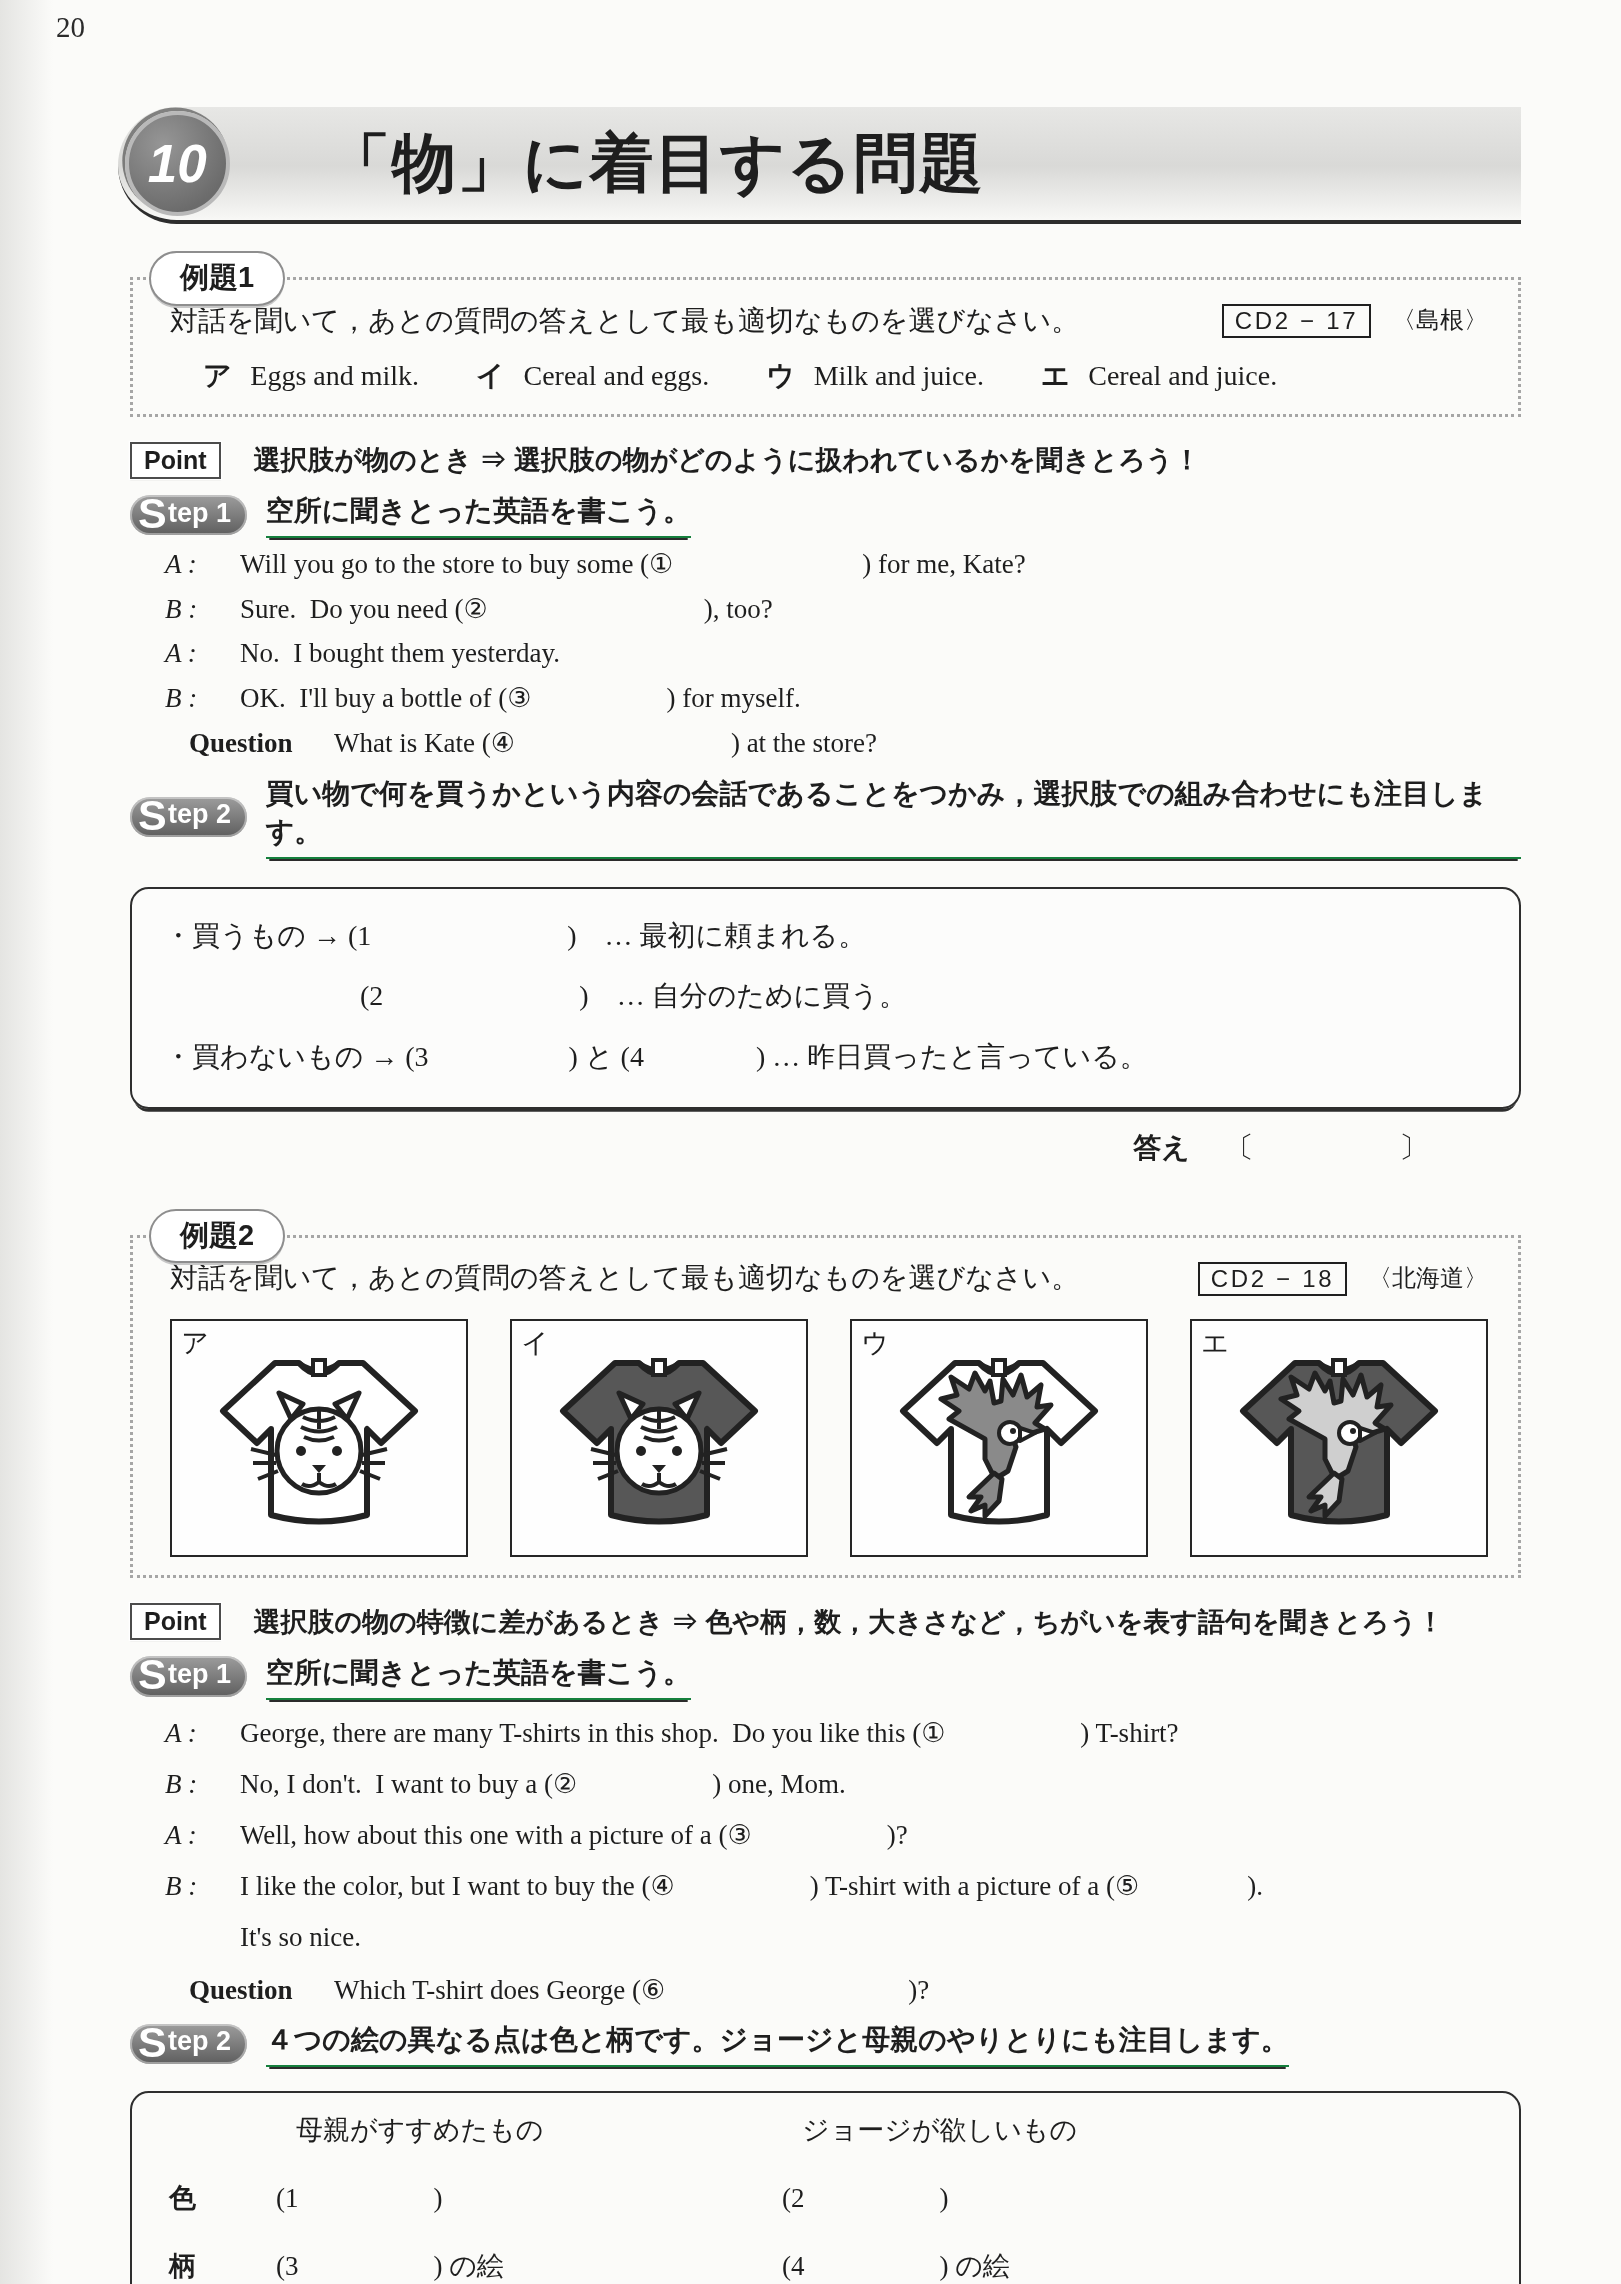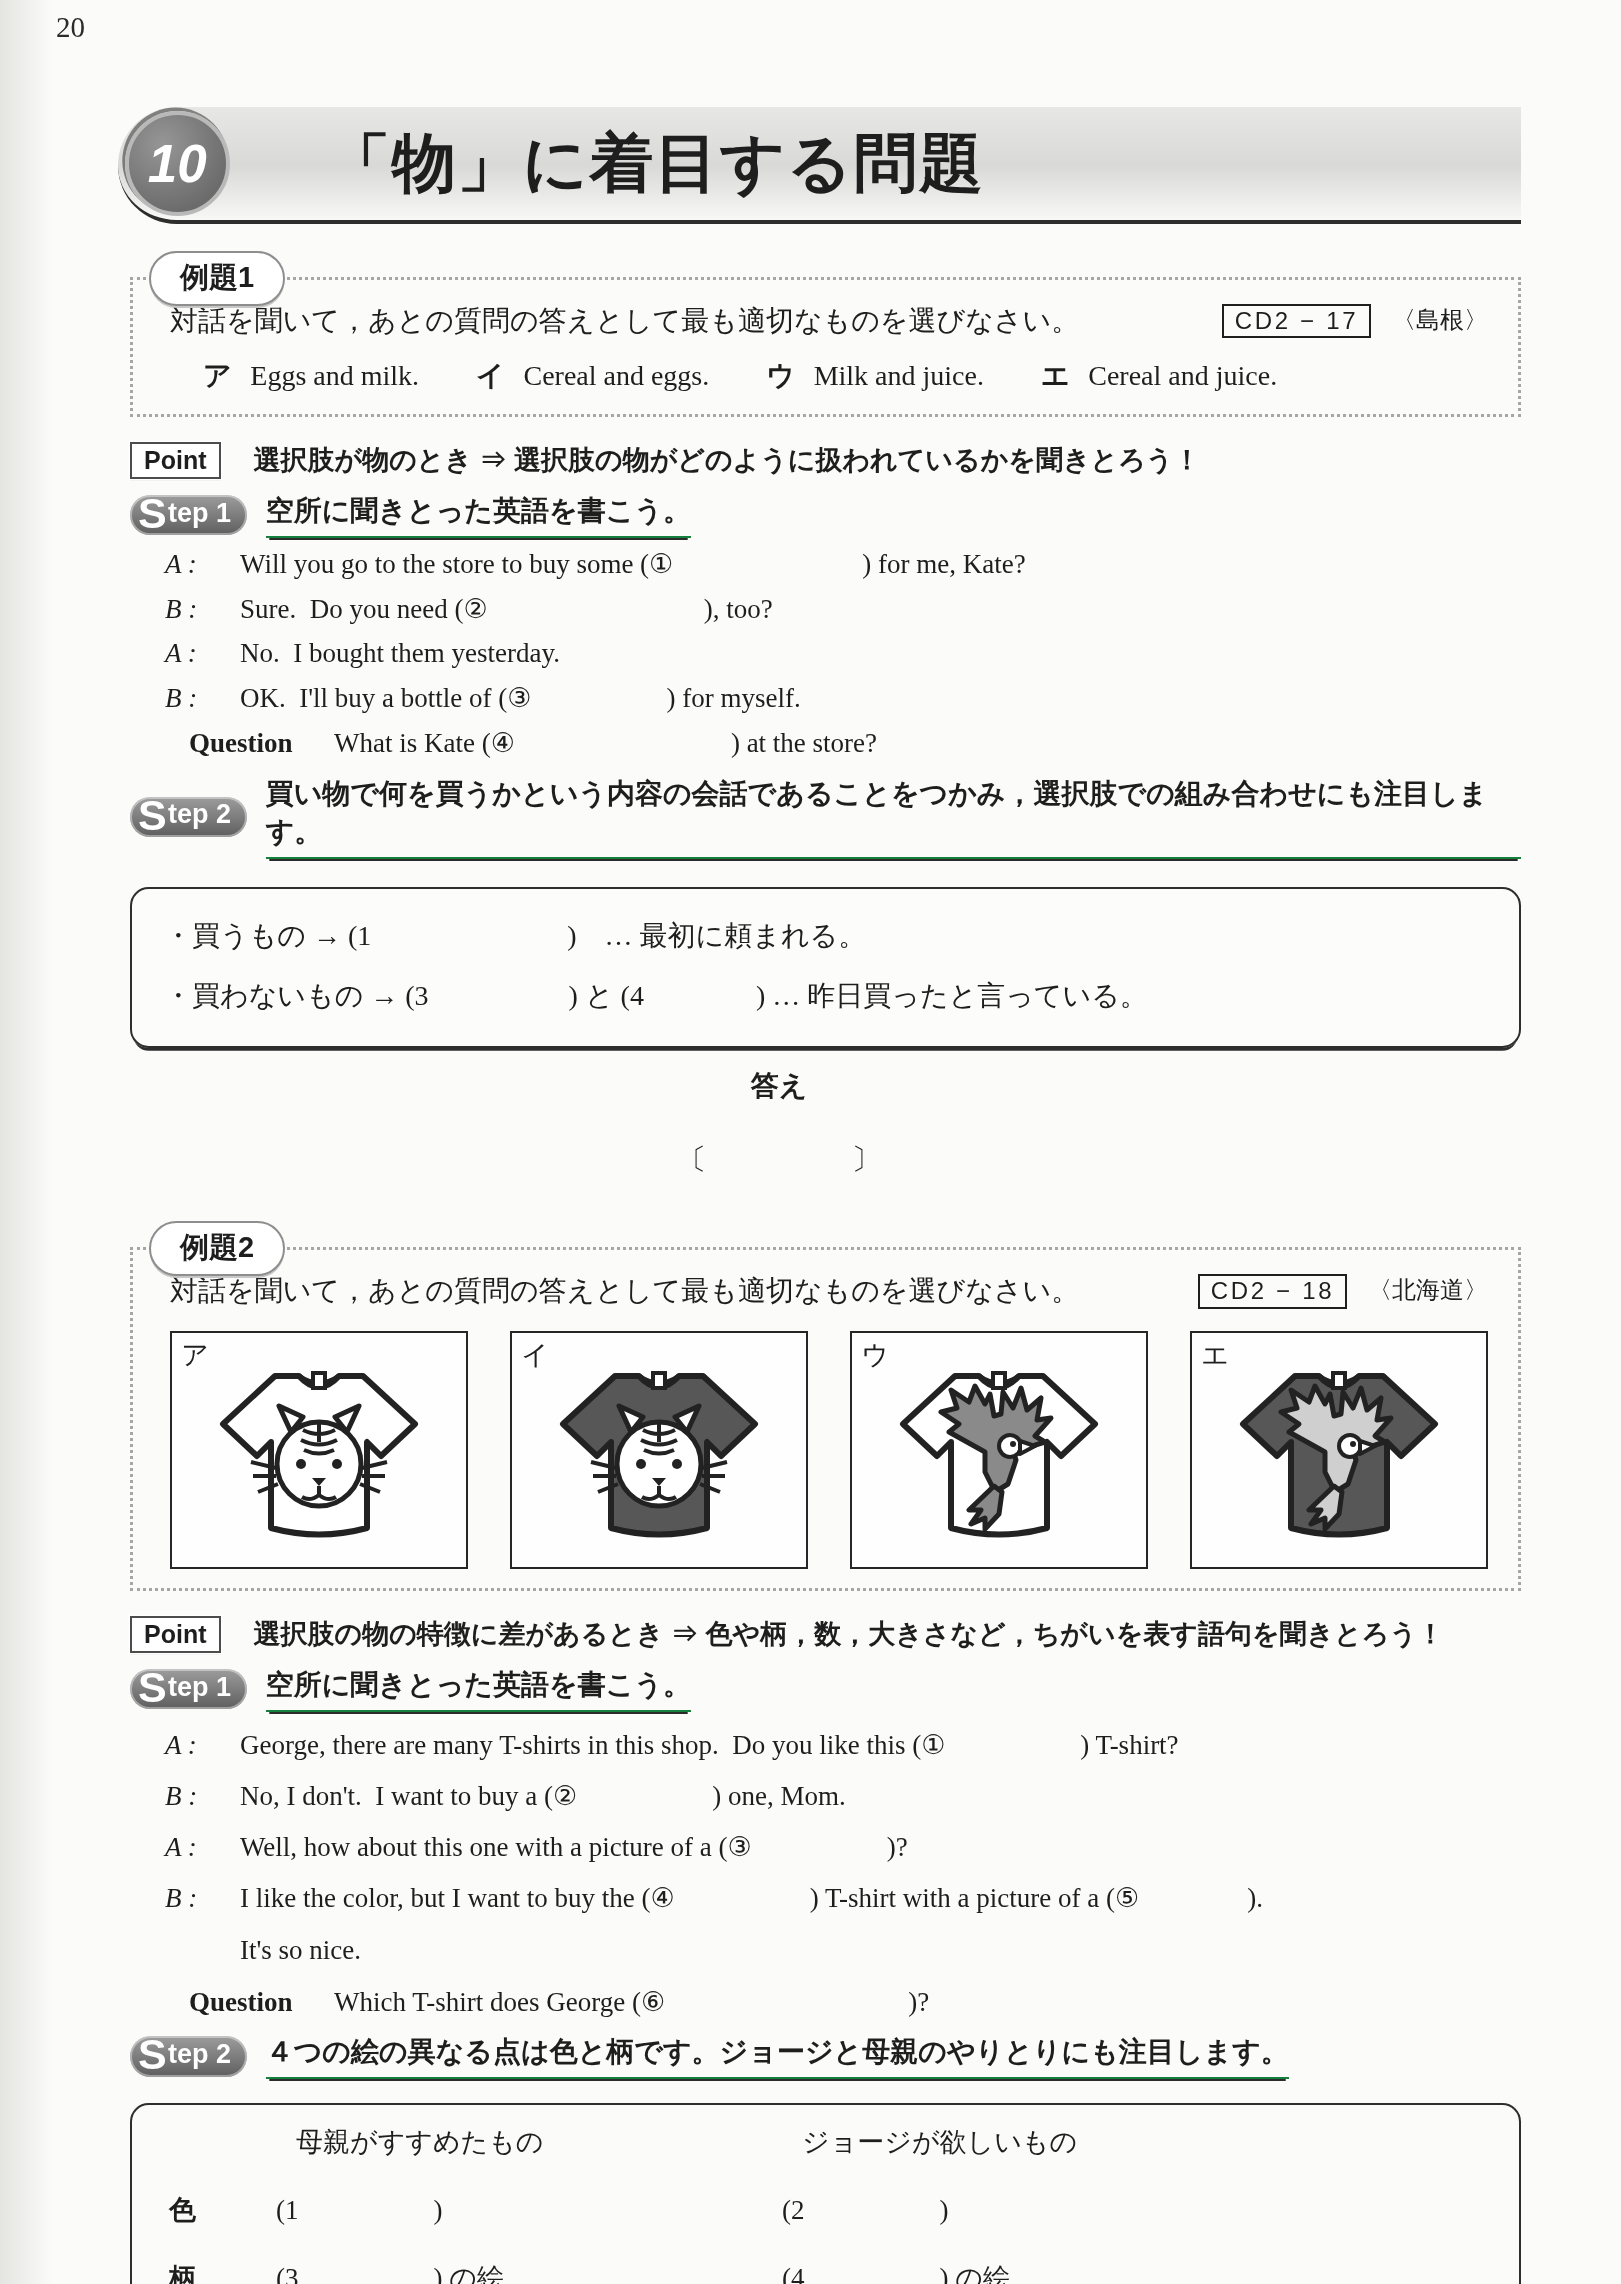--- a/index.html
+++ b/index.html
@@ -84,21 +84,21 @@
   .q-label{font-weight:bold;flex:0 0 145px;font-style:normal;}
 
   
   .round-box{
     border:2.7px solid #2e2e2e;border-radius:18.7px;margin-top:28px;
     padding:28px 32px 31px;box-shadow:0 6px 0 -3.3px #2e2e2e;background:rgba(255,255,255,.4);
   }
   .round-box .line{font-family:"Liberation Serif",serif;font-size:28px;white-space:pre-wrap;margin-top:22.6px;}
   .round-box .line:first-child{margin-top:0;}
 
-  .answer-row{display:flex;justify-content:flex-end;align-items:center;gap:35px;margin-top:18.7px;padding-right:93px;flex-direction:column;}
+  .answer-row{display:flex;justify-content:flex-end;align-items:center;gap:35px;margin-top:18.7px;padding-right:93px;}
   .answer-row .alabel{font-size:28px;font-weight:bold;}
   .answer-row .abrackets{font-size:29px;white-space:pre-wrap;}
 
   
   .tshirt-row{display:flex;justify-content:space-between;margin-top:22.6px;}
   .tshirt-box{width:294px;height:234px;border:2.7px solid #262626;position:relative;background:#fefefe;}
   .tshirt-kana{position:absolute;top:4px;left:9.3px;font-size:27px;}
   .tshirt-box svg{position:absolute;left:50%;top:52%;transform:translate(-50%,-50%);width:220px;height:200px;}
   .tee-light{--tee-fill:#ffffff;--bird-fill:var(--bird_on_light,#8a8a8a);}
   .tee-dark{--tee-fill:var(--shirt_dark,#575757);--bird-fill:var(--bird_on_dark,#cfcfcf);}
@@ -224,20 +224,21 @@
   <div class="step-row">
     <span class="step-badge">
         <span class="big-s">S</span>
         <span>tep 2</span>
       </span>
     <span class="step-text">買い物で何を買うかという内容の会話であることをつかみ，選択肢での組み合わせにも注目します。</span>
   </div>
 
   <div class="round-box">
     <div class="line">・買うもの → (1　　　　　　　)　… 最初に頼まれる。</div>
+    <div class="line">　　　　　　　(2　　　　　　　)　… 自分のために買う。</div>
     <div class="line">・買わないもの → (3　　　　　) と (4　　　　) … 昨日買ったと言っている。</div>
   </div>
 
   <div class="answer-row">
     <span class="alabel">答え</span>
     <span class="abrackets">〔　　　　　〕</span>
   </div>
 
   <div class="example ex2">
     <div class="example-pill">例題2</div>

